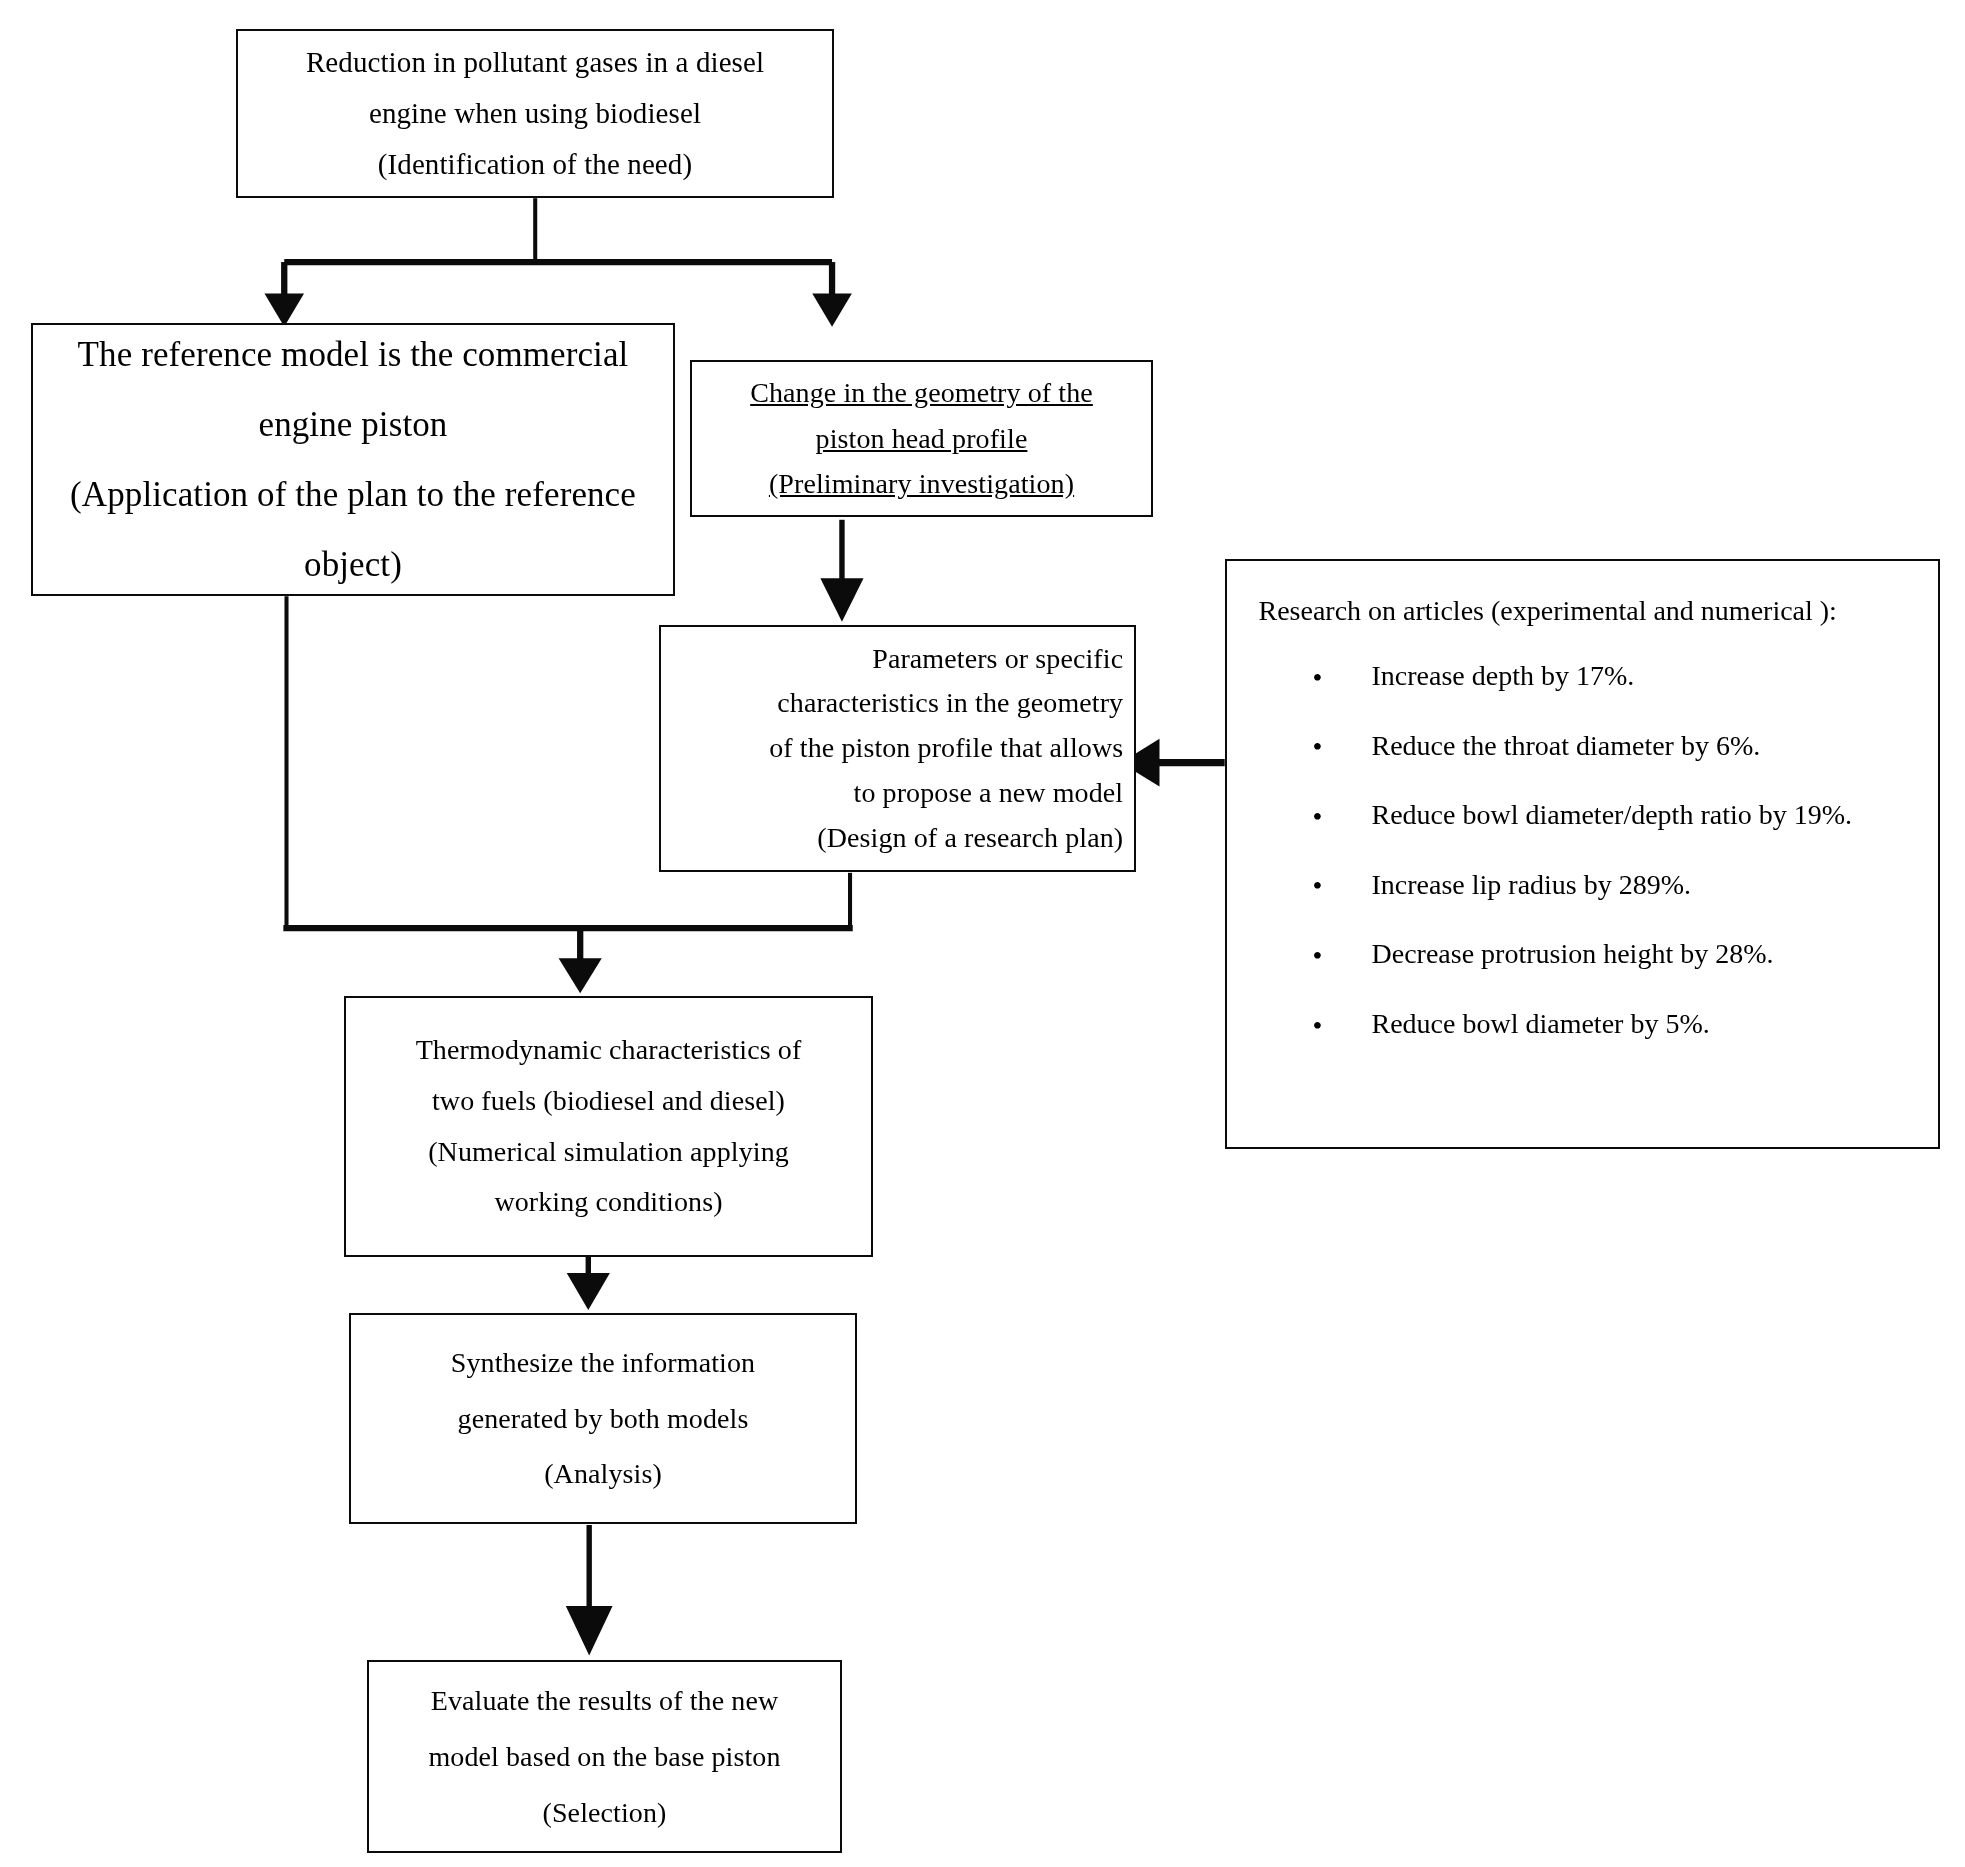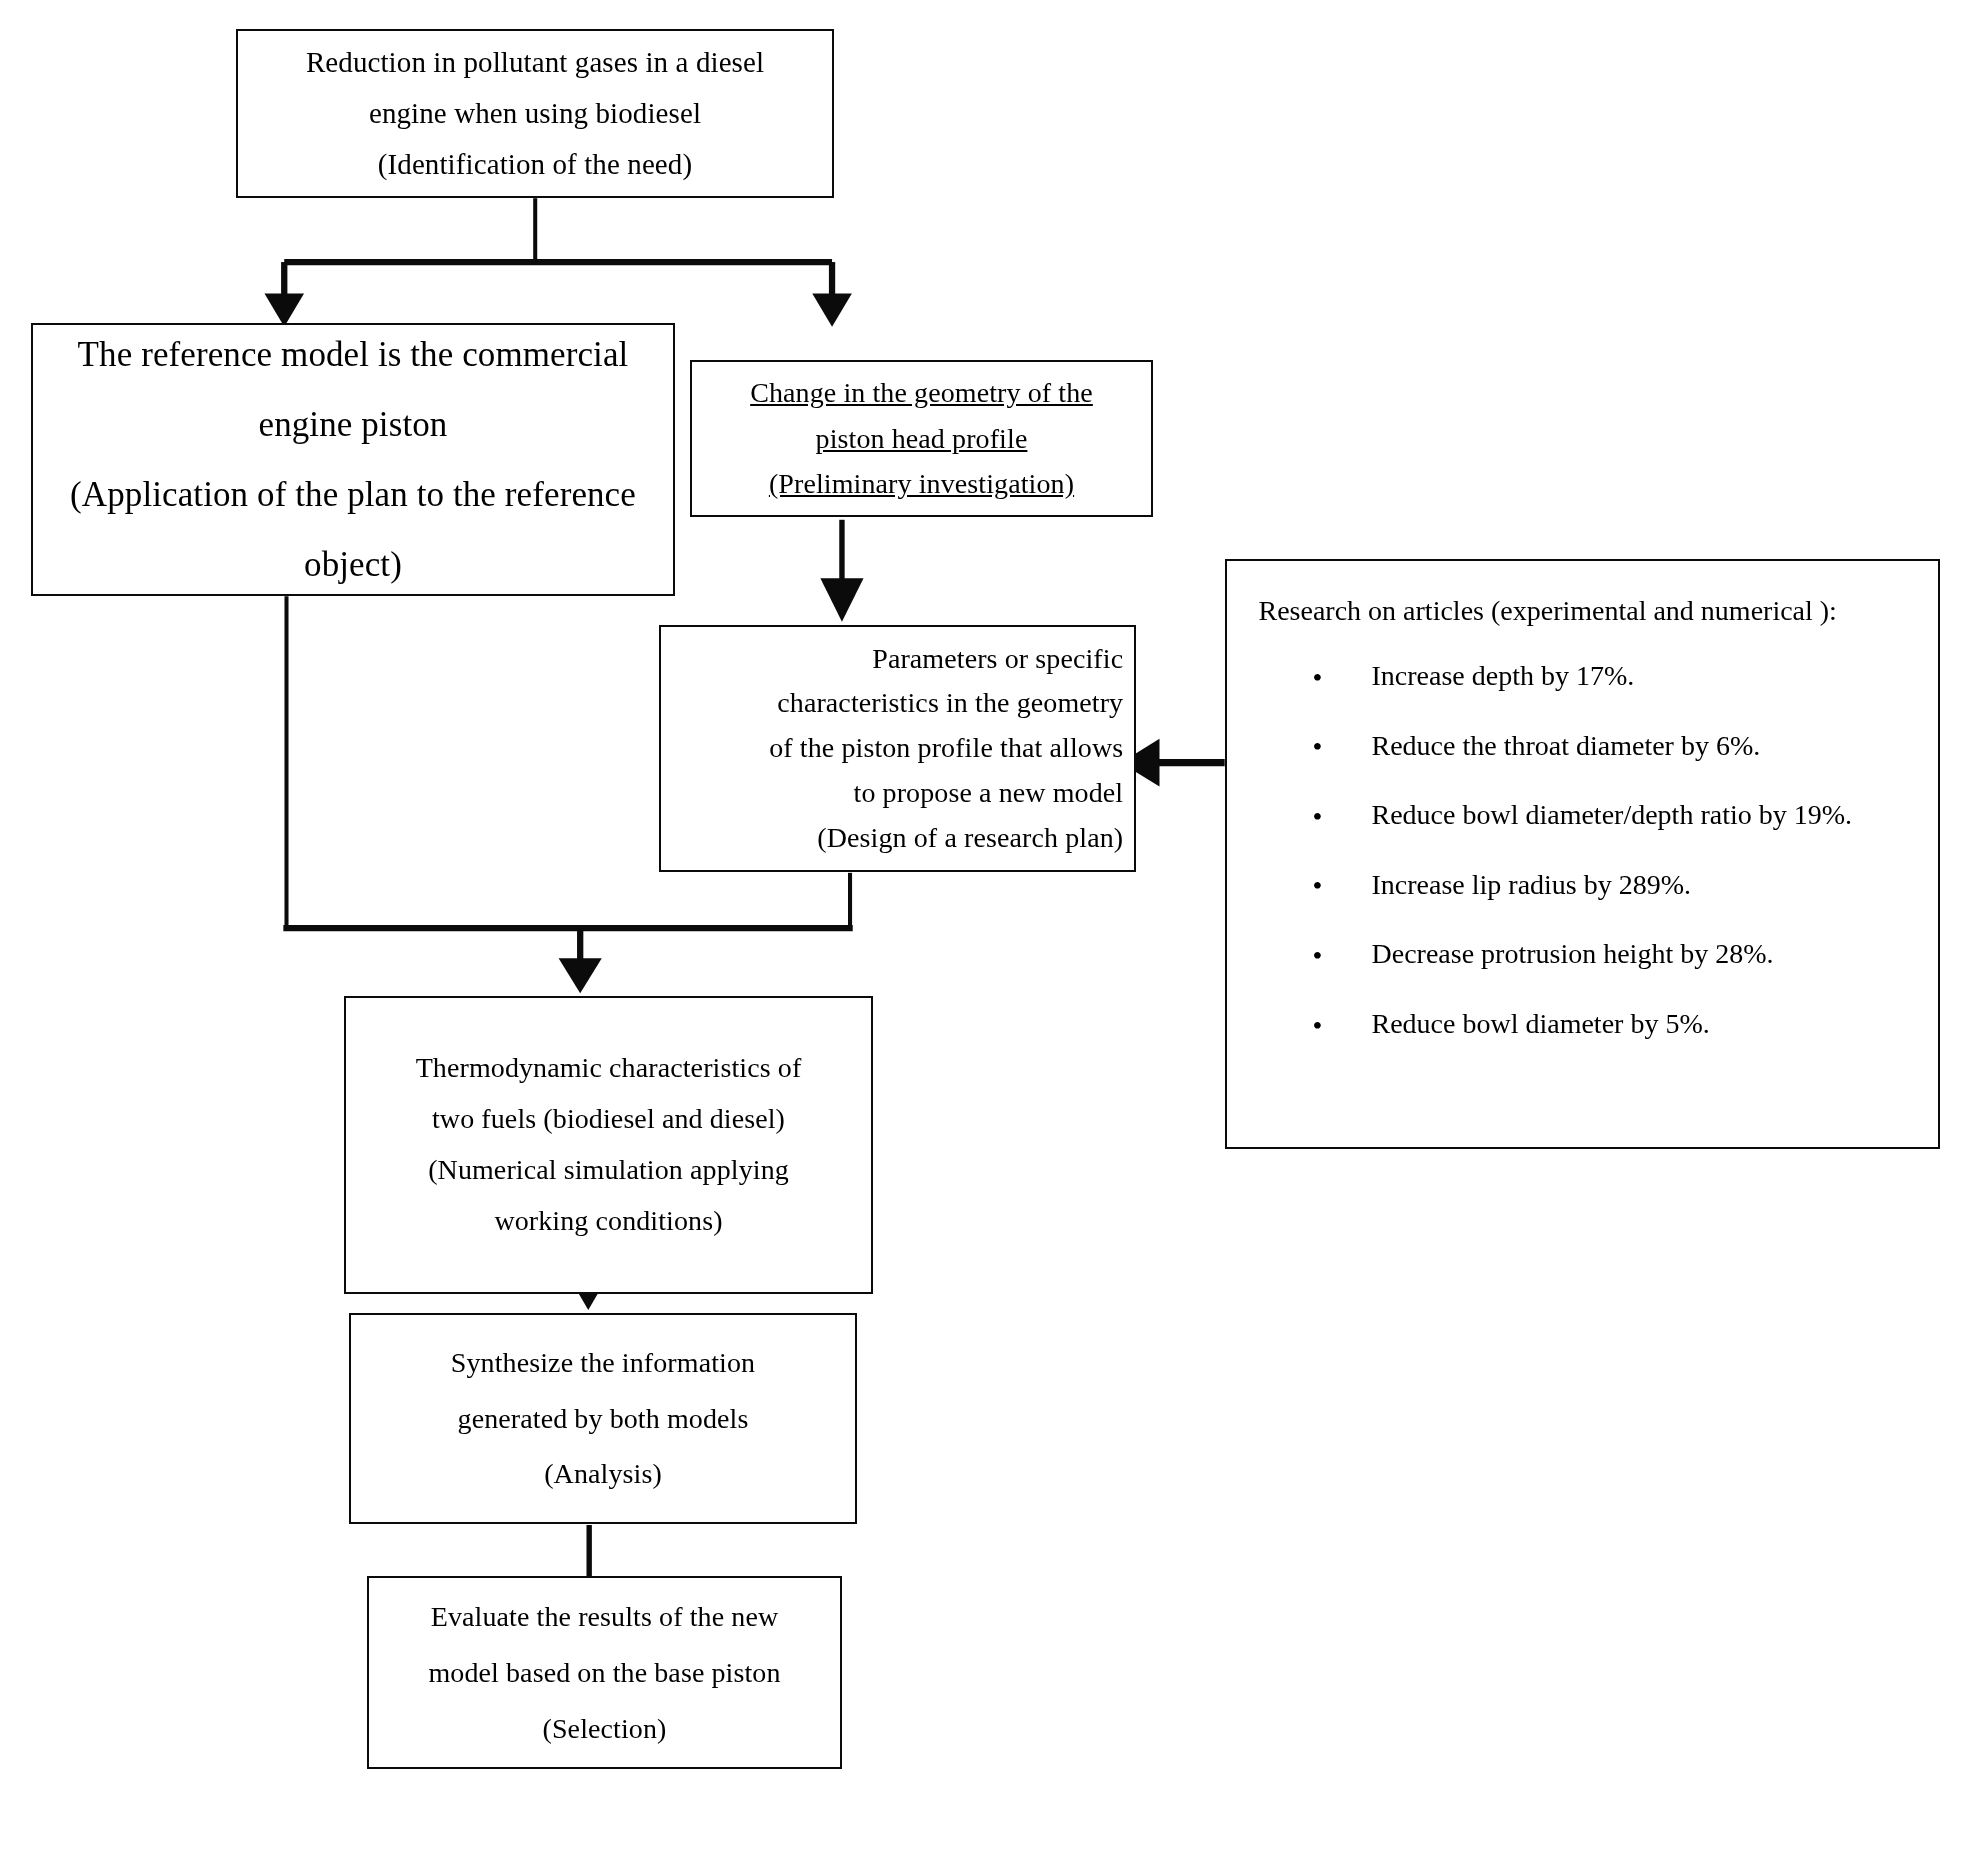--- a/index.html
+++ b/index.html
@@ -49,23 +49,23 @@
   }
 
   
   #node-need      { left: 236px;  top: 29px;   width: 598px; height: 169px; }
   #node-reference { left: 31px;   top: 323px;  width: 644px; height: 273px; }
   #node-geometry  { left: 690px; top: 360px;  width: 463px; height: 157px; }
   #node-params    { left: 659px; top: 625px; width: 477px; height: 247px; text-align: right; }
   #node-research  { left: 1225px; top: 559px; width: 715px; height: 590px;
                     align-items: stretch; justify-content: flex-start;
                     text-align: left; padding: 31.5px 27px 18px 31.5px; }
-  #node-thermo    { left: 344px;  top: 996px; width: 529px; height: 298px; }
+  #node-thermo    { left: 344px;  top: 996px; width: 529px; height: 261px; }
   #node-synth     { left: 349px;  top: 1313px; width: 508px; height: 211px; }
-  #node-evaluate  { left: 367px;  top: 1576px; width: 475px; height: 193px; }
+  #node-evaluate  { left: 367px;  top: 1660px; width: 475px; height: 193px; }
 
   #node-need .line      { font-size: 29px; line-height: 1.75; }
   #node-reference .line { font-size: 35px; line-height: 2.0; }
   #node-geometry .line  { font-size: 28px; line-height: 1.62; text-decoration: underline; }
   #node-params .line    { font-size: 28px; line-height: 1.60; }
   #node-thermo .line    { font-size: 28px; line-height: 1.82; }
   #node-synth .line     { font-size: 28px; line-height: 1.98; }
   #node-evaluate .line  { font-size: 28px; line-height: 2.0; }
 
   

